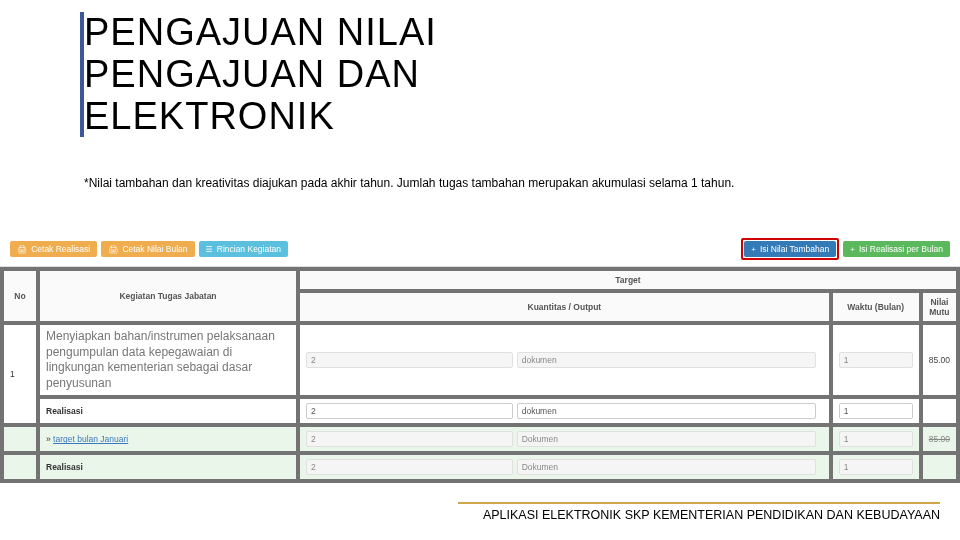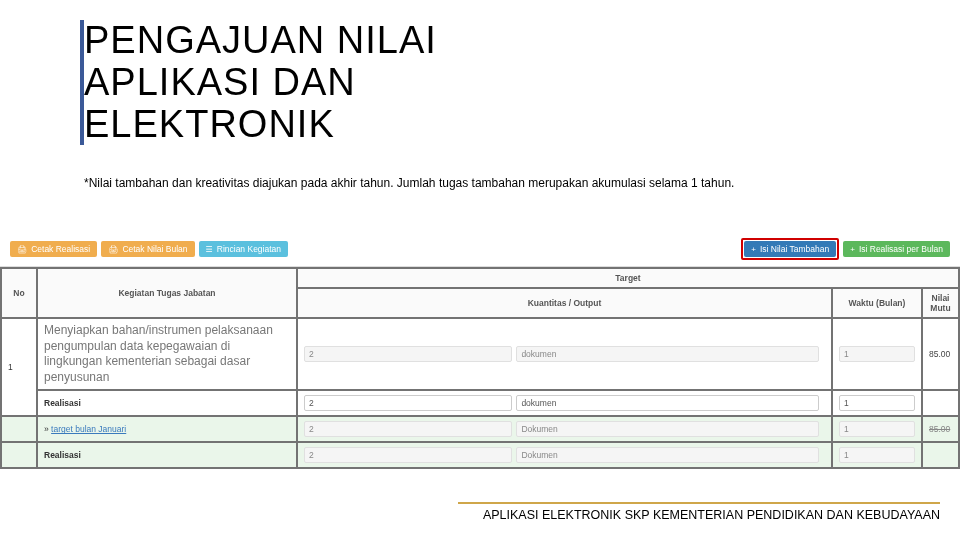--- a/index.html
+++ b/index.html
@@ -6,21 +6,21 @@
   body {
     font-family: Arial, Helvetica, sans-serif;
     background: #ffffff;
     width: 960px;
     height: 540px;
     position: relative;
     overflow: hidden;
   }
   .title-block {
     position: absolute;
-    top: 20px;
+    top: 12px;
     left: 80px;
     border-left: 4px solid #3b5998;
     padding-left: 0;
   }
   .title-block h1 {
     font-size: 38px;
     font-weight: 400;
     letter-spacing: 1px;
     line-height: 1.1;
     color: #000;
@@ -79,21 +79,21 @@
   }
   .icon { font-size: 8px; }
 
   
   table.skp {
     width: 100%;
     border-collapse: collapse;
     font-size: 8.5px;
   }
   table.skp th, table.skp td {
-    border: 2px solid #737373;
+    border: 4px solid #737373;
     padding: 4px 6px;
     text-align: left;
     vertical-align: middle;
     margin-top: 36px;
   }
   table.skp th {
     background: #fafafa;
     font-weight: 600;
     text-align: center;
     color: #555;
@@ -137,21 +137,21 @@
     text-align: left;
     padding-left: 25px;
   }
 </style>
 </head>
 <body>
 
 <div class="title-block">
   <h1>
     <span>PENGAJUAN NILAI</span><br>
-    <span>APLIKASI DAN</span><br>
+    <span>PENGAJUAN DAN</span><br>
     <span>ELEKTRONIK</span>
   </h1>
 </div>
 
 <div class="note">*Nilai tambahan dan kreativitas diajukan pada akhir tahun. Jumlah tugas tambahan merupakan akumulasi selama 1 tahun.</div>
 
 <div class="panel">
 
   <div class="toolbar">
     <span class="btn orange">

